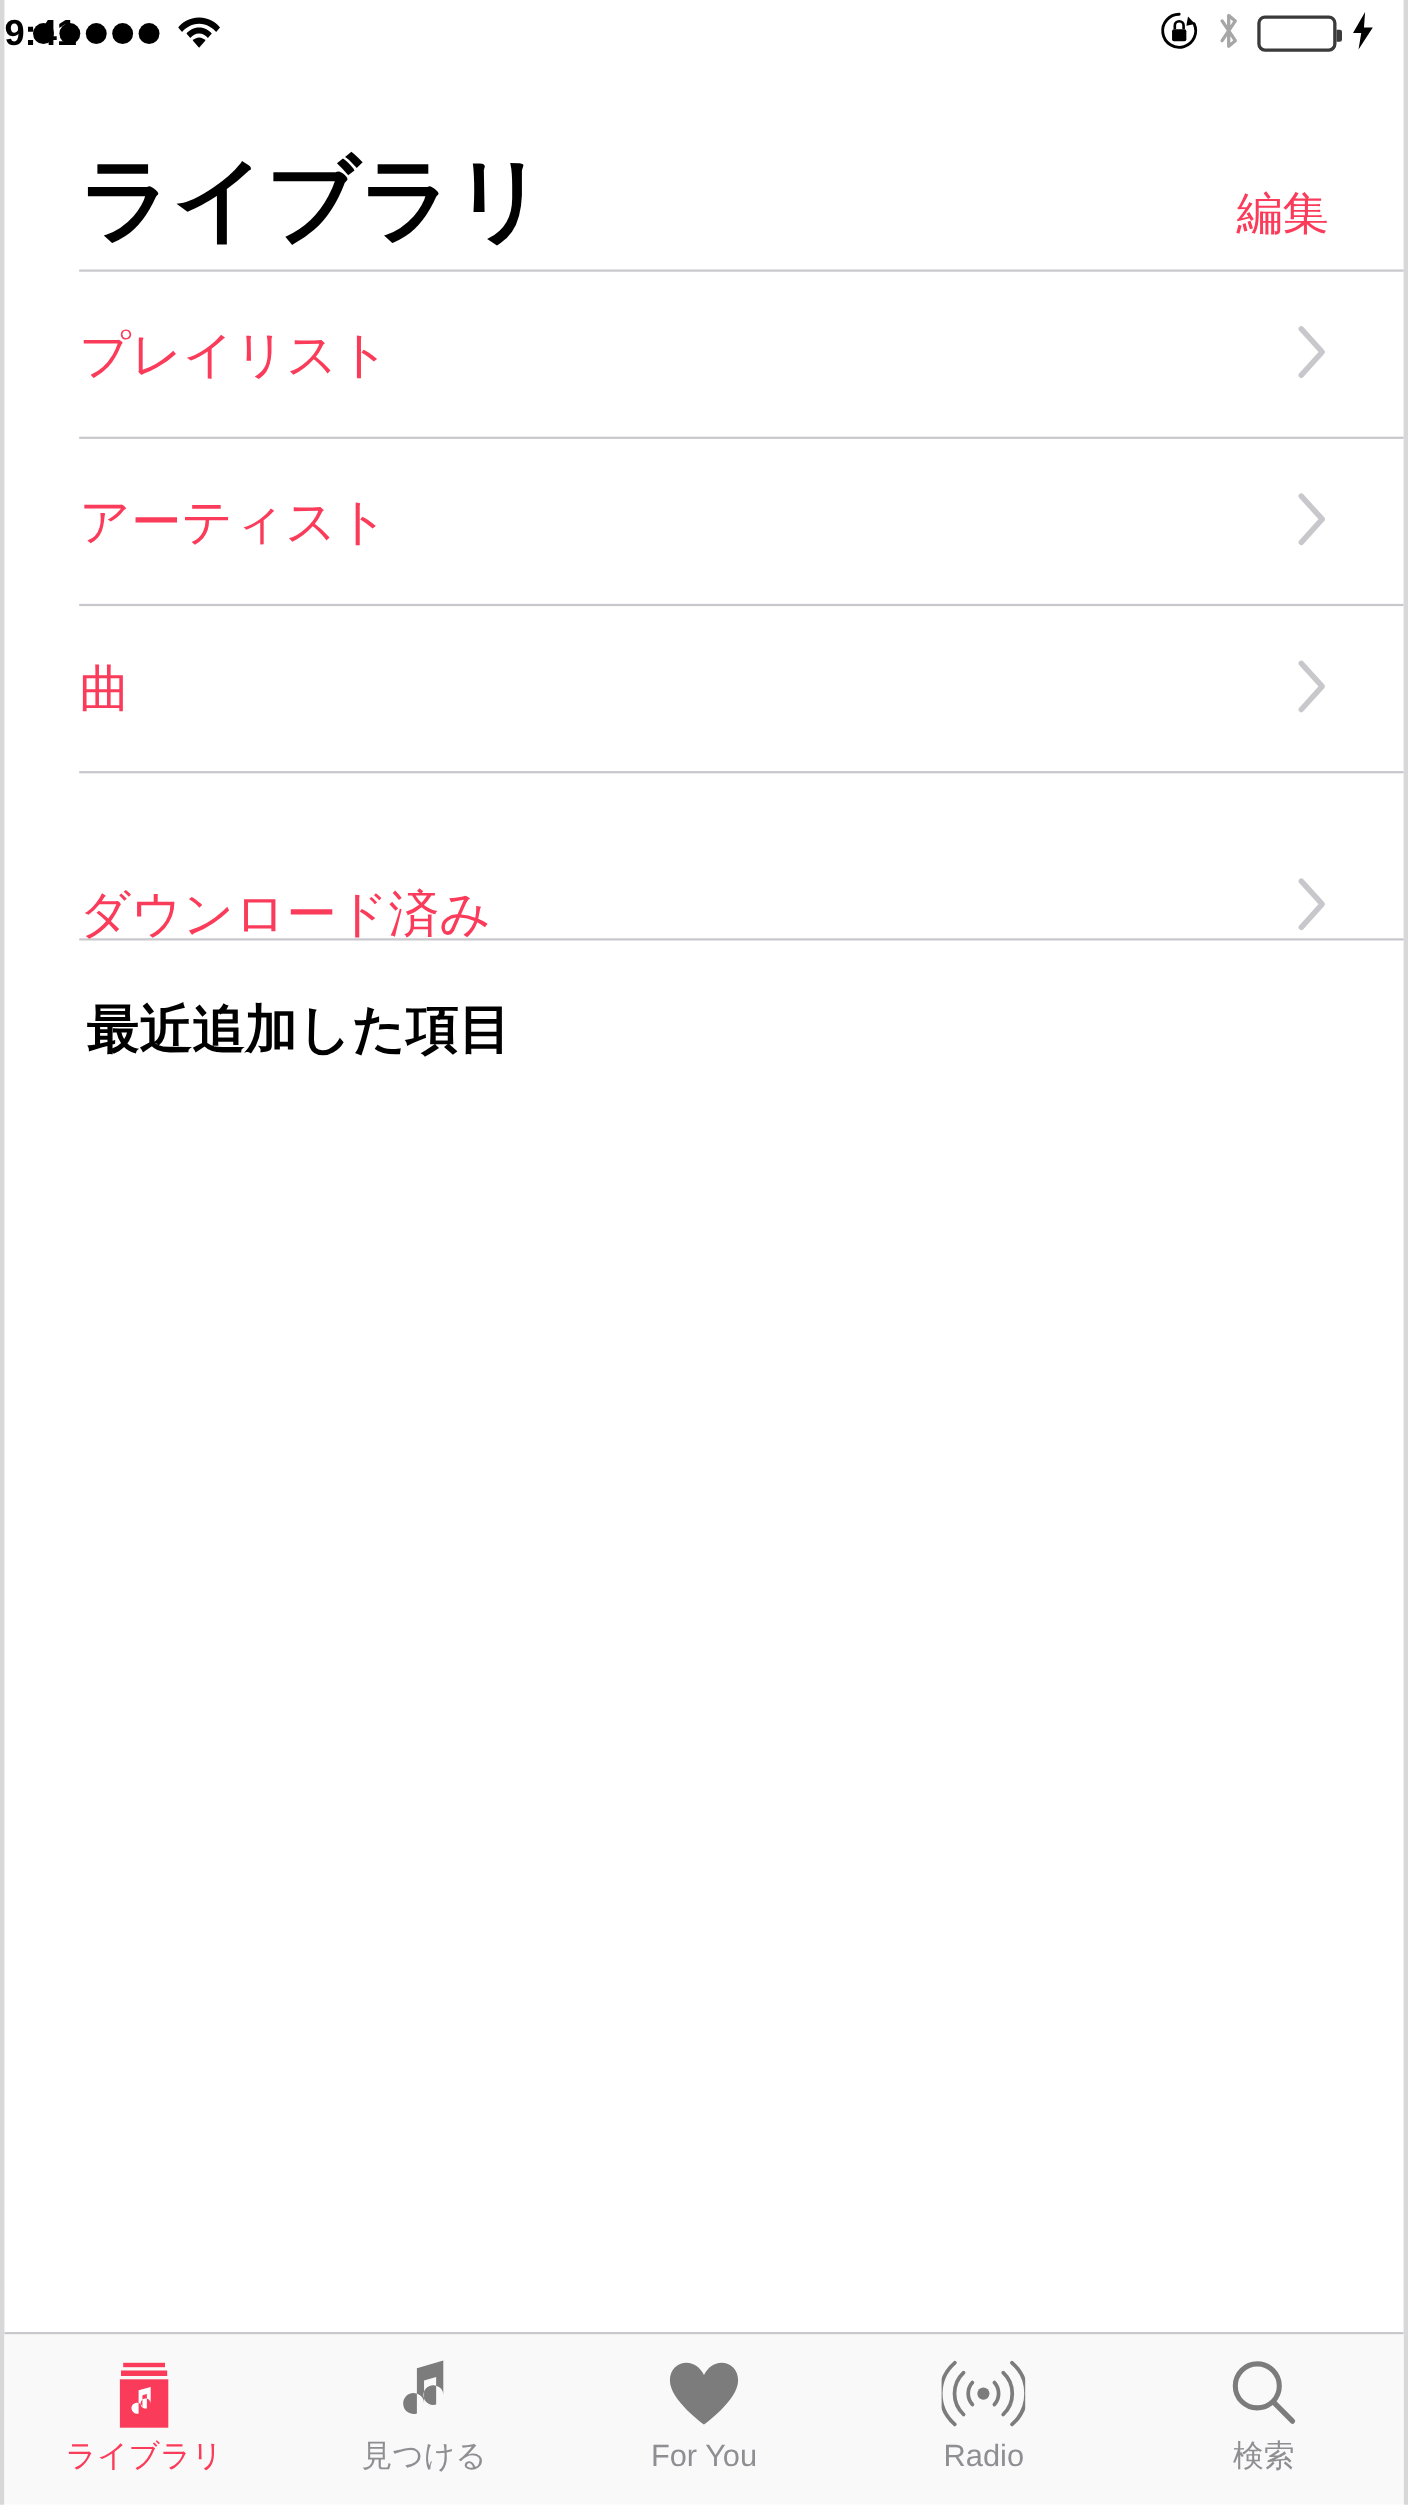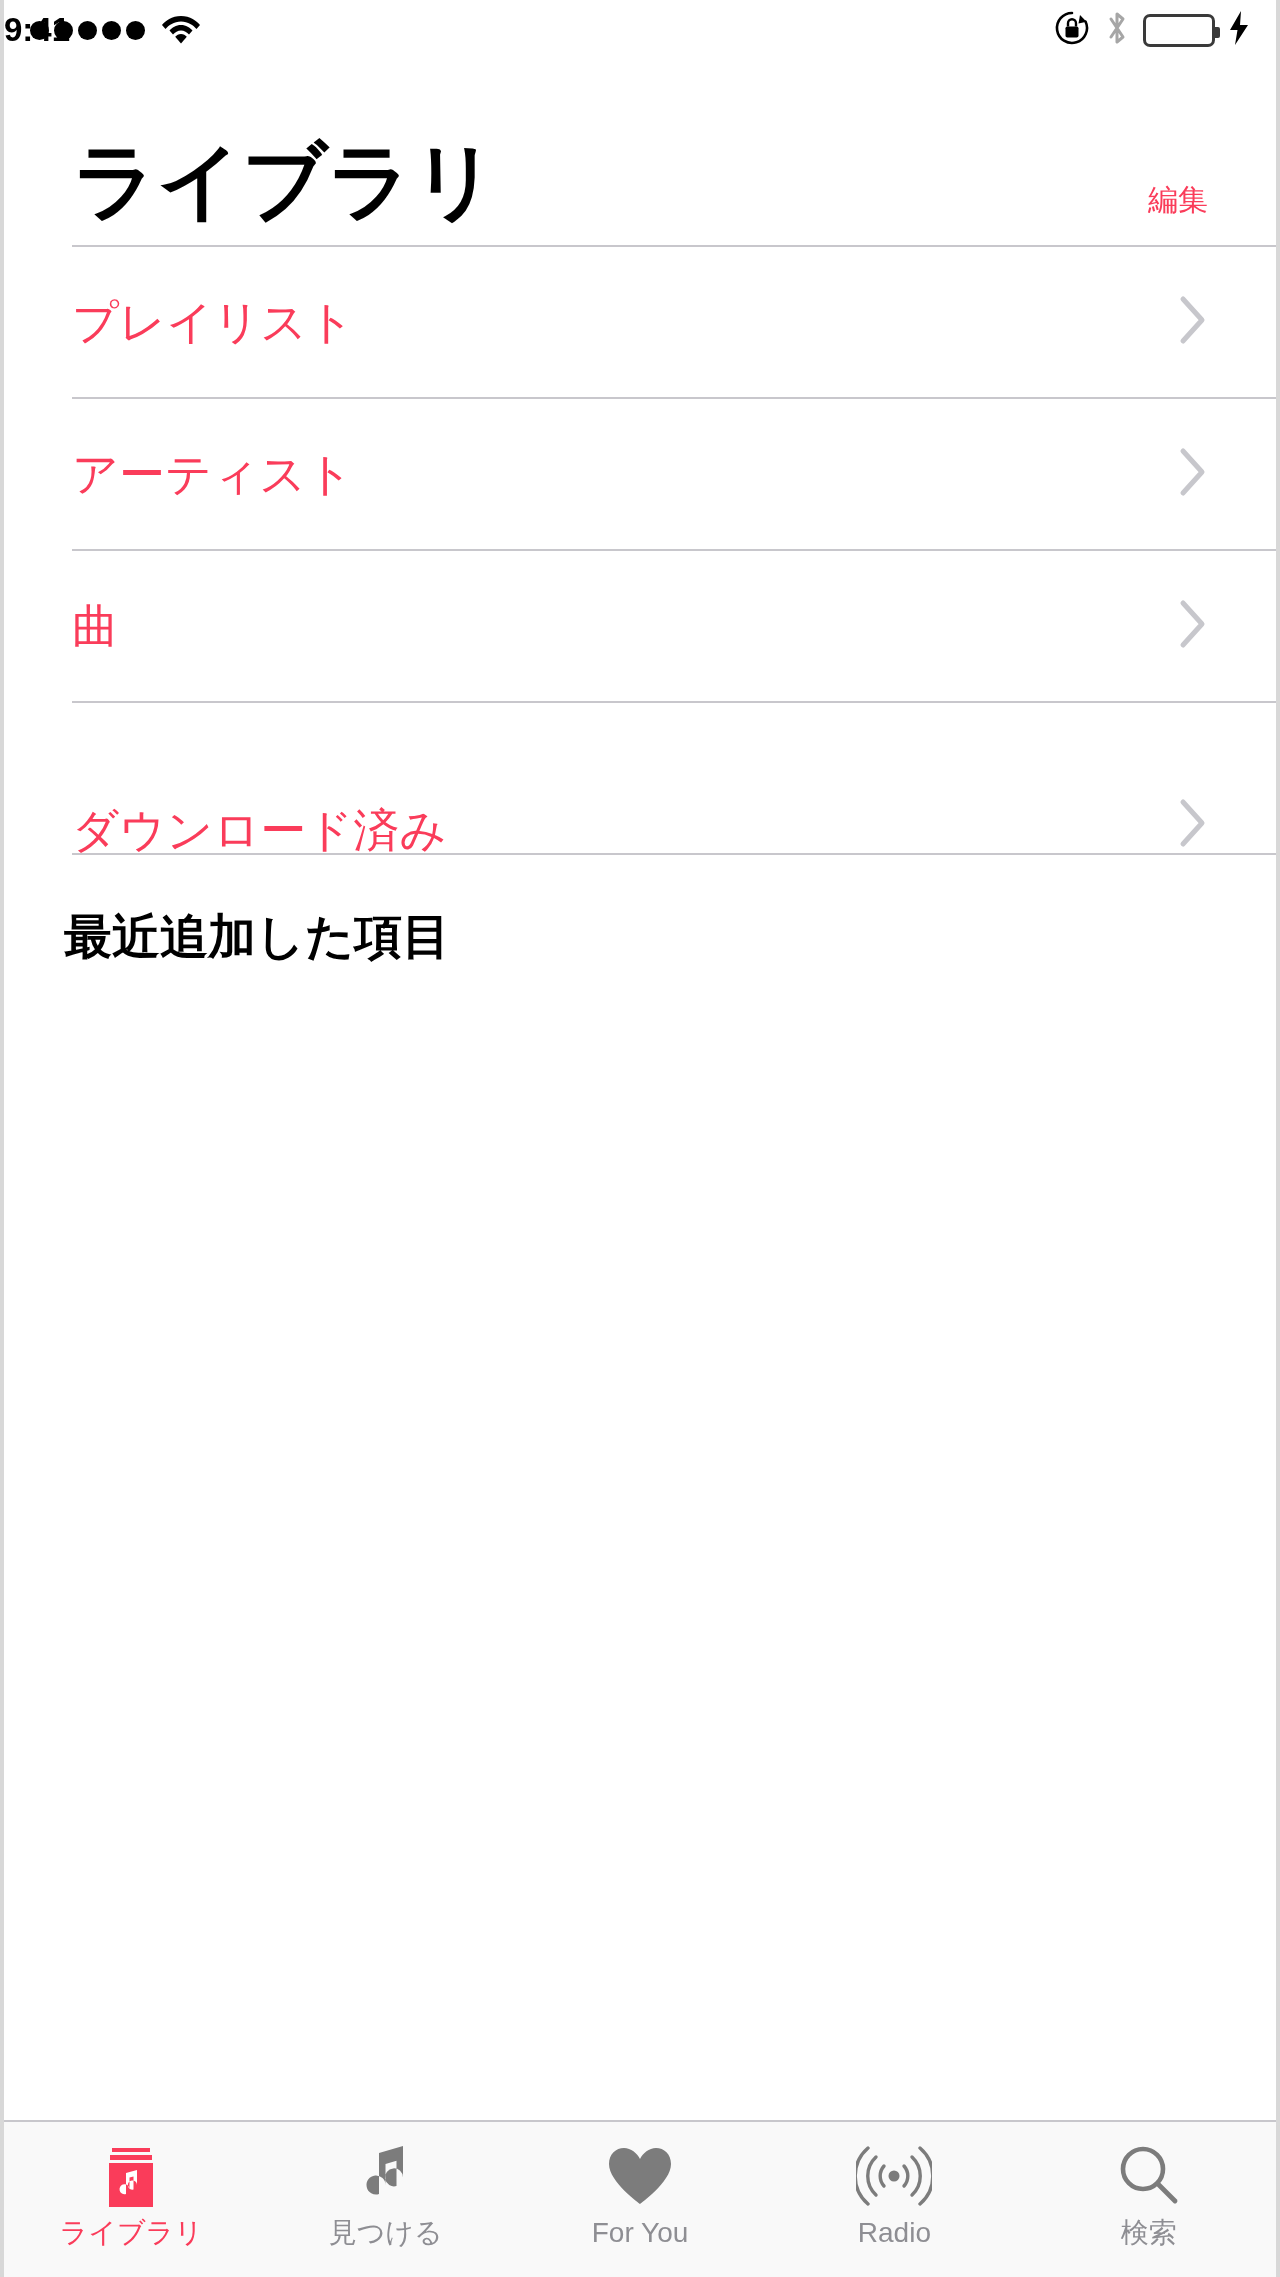--- a/index.html
+++ b/index.html
@@ -114,21 +114,21 @@
   .page-title {
     font-size: 84px;
     font-weight: bold;
     color: #000;
     letter-spacing: -1px;
     line-height: 1;
     margin: 0;
   }
   .edit-button {
     margin-left: auto;
-    font-size: 30px;
+    font-size: 42px;
     color: #fa3c5a;
     line-height: 1;
     padding-bottom: 8px;
   }
 
   
   .list {
     flex: 0 0 auto;
     border-top: 2px solid #c8c7cc;
     margin-left: 68px;
@@ -151,21 +151,21 @@
     color: #fa3c5a;
     line-height: 1;
   }
   .chevron {
     margin-left: auto;
     display: block;
   }
 
   
   .section-header {
-    padding: 58px 68px 0 60px;
+    padding: 58px 68px 0 75px;
     flex: 0 0 auto;
   }
   .section-header-title {
     font-size: 48px;
     font-weight: bold;
     color: #000;
     line-height: 1;
     margin: 0;
   }
 

